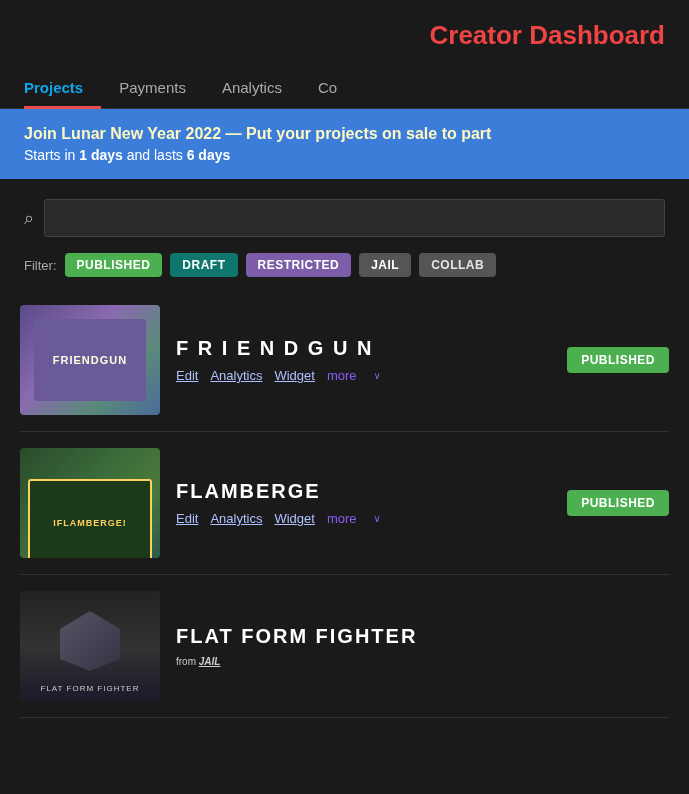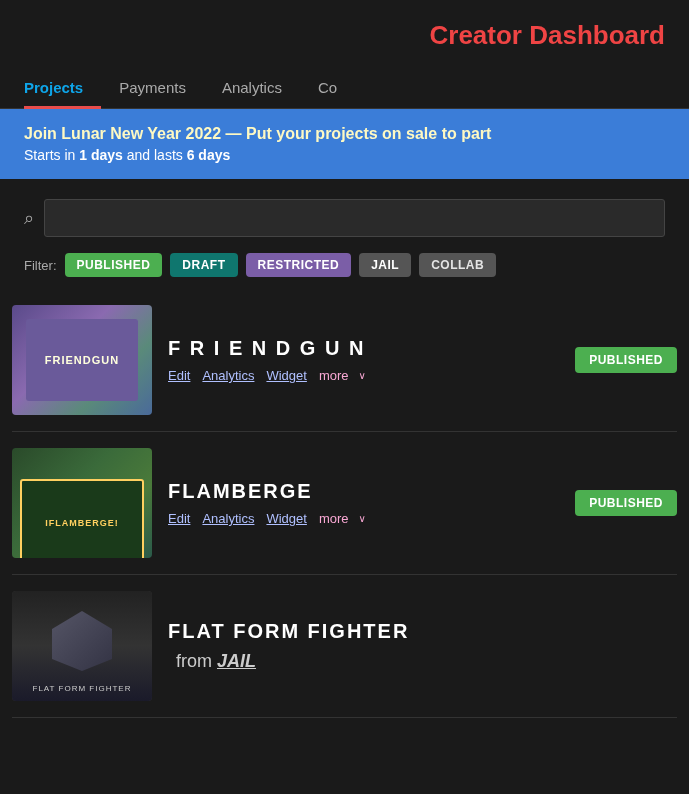--- a/index.html
+++ b/index.html
@@ -141,21 +141,21 @@
       background: #555;
       color: #fff;
     }
     .filter-btn.collab {
       background: #555;
       color: #e5e5e5;
     }
 
     
     .project-list {
-      padding: 0 12px;
+      padding: 0 20px;
     }
 
     .project-item {
       display: flex;
       align-items: center;
       border-bottom: 1px solid #333;
       padding: 16px 0;
       gap: 16px;
     }
 
@@ -251,24 +251,23 @@
       min-width: 0;
     }
     .project-name {
       font-size: 20px;
       font-weight: 700;
       color: #fff;
       letter-spacing: 2px;
       margin-bottom: 8px;
     }
     .project-sub {
-      font-size: 18px;
+      font-size: 10px;
       color: #ccc;
       margin-top: 2px;
-      margin-left: 8px;
     }
     .project-sub a, .project-sub .jail-link {
       color: #ccc;
       text-decoration: underline;
       font-style: italic;
       font-weight: 700;
     }
 
     .project-actions {
       display: flex;
@@ -278,23 +277,23 @@
     }
     .project-action-link {
       font-size: 13px;
       color: #b0c0ff;
       cursor: pointer;
       text-decoration: underline;
     }
     .project-more {
       display: flex;
       align-items: center;
-      gap: 10px;
+      gap: 17px;
       font-size: 13px;
-      color: #f9a8d4;
+      color: #8b5cf6;
       cursor: pointer;
     }
     .project-more-chevron {
       font-size: 10px;
     }
     .status-badge {
       background: #4caf50;
       color: #fff;
       font-size: 12px;
       font-weight: 700;

